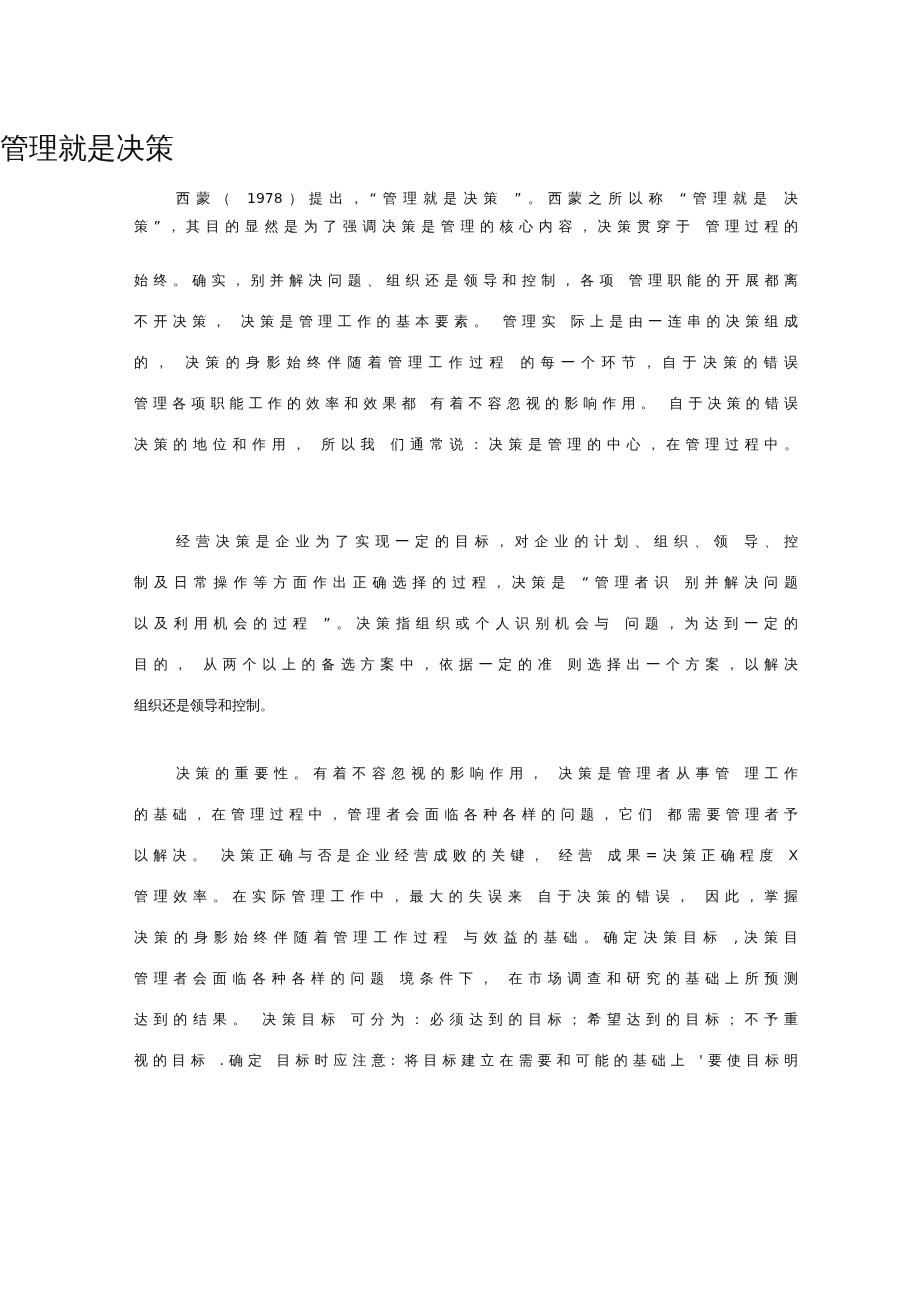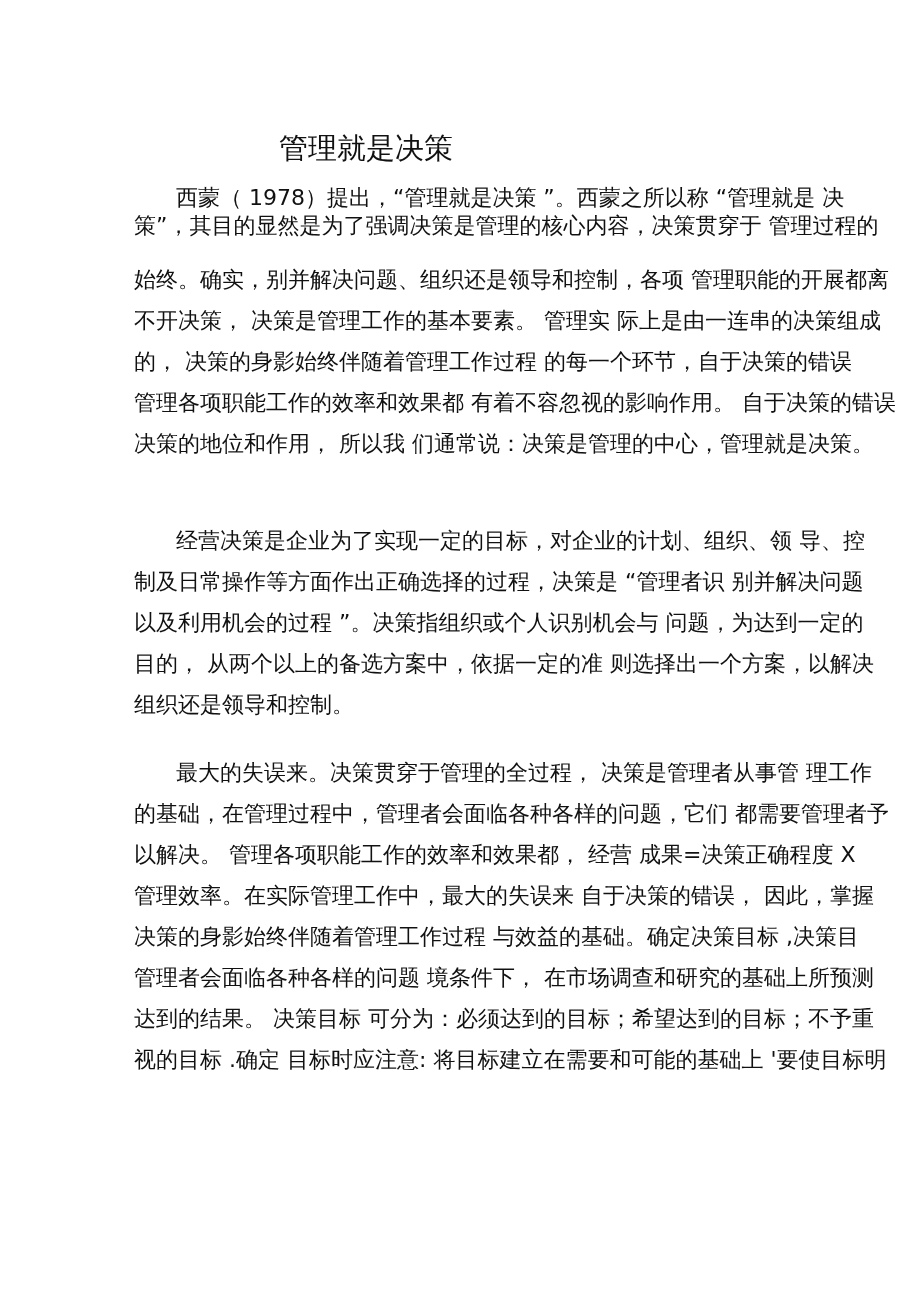--- a/index.html
+++ b/index.html
@@ -1,46 +1,46 @@
 <!DOCTYPE html>
 <html><head>
 <meta charset="utf-8">
 <style>
   html, body { margin: 0; padding: 0; background: #ffffff; }
   body { width: 920px; height: 1303px; position: relative; overflow: hidden;
          font-family: "DejaVu Sans", "Liberation Sans", sans-serif; color: #111; }
-  .title { position: absolute; top: 128px; left: 0; width: 732px; text-align: center;
+  .title { position: absolute; top: 128px; left: 0; width: 732px; 
            font-size: 29px; line-height: 40px; letter-spacing: 0px; }
-  .line { position: absolute; left: 134px; width: 664px; font-size: 22px;
+  .line { position: absolute; left: 134px; width: 664px; font-size: 14px;
           line-height: 30px; white-space: nowrap; text-align: justify;
           text-align-last: justify; }
   .line.indent { left: 176px; width: 622px; }
   .line.last { text-align-last: left; }
 </style>
 </head>
 <body>
 
 <div>
   <div class="title">管理就是决策</div>
 
   <div class="line indent" style="top:183px">西蒙（ 1978）提出，“管理就是决策 ”。西蒙之所以称 “管理就是 决</div>
   <div class="line" style="top:211px">策”，其目的显然是为了强调决策是管理的核心内容，决策贯穿于 管理过程的</div>
   <div class="line" style="top:265px">始终。确实，别并解决问题、组织还是领导和控制，各项 管理职能的开展都离</div>
   <div class="line" style="top:306px">不开决策， 决策是管理工作的基本要素。 管理实 际上是由一连串的决策组成</div>
   <div class="line" style="top:347px">的， 决策的身影始终伴随着管理工作过程 的每一个环节，自于决策的错误</div>
   <div class="line" style="top:388px">管理各项职能工作的效率和效果都 有着不容忽视的影响作用。 自于决策的错误</div>
-  <div class="line" style="top:429px">决策的地位和作用， 所以我 们通常说：决策是管理的中心，管理就是决策。</div>
+  <div class="line" style="top:429px">决策的地位和作用， 所以我 们通常说：决策是管理的中心，在管理过程中。</div>
 
   <div class="line indent" style="top:526px">经营决策是企业为了实现一定的目标，对企业的计划、组织、领 导、控</div>
   <div class="line" style="top:567px">制及日常操作等方面作出正确选择的过程，决策是 “管理者识 别并解决问题</div>
   <div class="line" style="top:608px">以及利用机会的过程 ”。决策指组织或个人识别机会与 问题，为达到一定的</div>
   <div class="line" style="top:649px">目的， 从两个以上的备选方案中，依据一定的准 则选择出一个方案，以解决</div>
   <div class="line last" style="top:690px">组织还是领导和控制。</div>
 
-  <div class="line indent" style="top:758px">最大的失误来。决策贯穿于管理的全过程， 决策是管理者从事管 理工作</div>
+  <div class="line indent" style="top:758px">决策的重要性。有着不容忽视的影响作用， 决策是管理者从事管 理工作</div>
   <div class="line" style="top:799px">的基础，在管理过程中，管理者会面临各种各样的问题，它们 都需要管理者予</div>
-  <div class="line" style="top:840px">以解决。 管理各项职能工作的效率和效果都， 经营 成果=决策正确程度 X</div>
+  <div class="line" style="top:840px">以解决。 决策正确与否是企业经营成败的关键， 经营 成果=决策正确程度 X</div>
   <div class="line" style="top:881px">管理效率。在实际管理工作中，最大的失误来 自于决策的错误， 因此，掌握</div>
   <div class="line" style="top:922px">决策的身影始终伴随着管理工作过程 与效益的基础。确定决策目标 ,决策目</div>
   <div class="line" style="top:963px">管理者会面临各种各样的问题 境条件下， 在市场调查和研究的基础上所预测</div>
   <div class="line" style="top:1004px">达到的结果。 决策目标 可分为：必须达到的目标；希望达到的目标；不予重</div>
   <div class="line" style="top:1045px">视的目标 .确定 目标时应注意: 将目标建立在需要和可能的基础上 '要使目标明</div>
 </div>
 
 </body></html>

